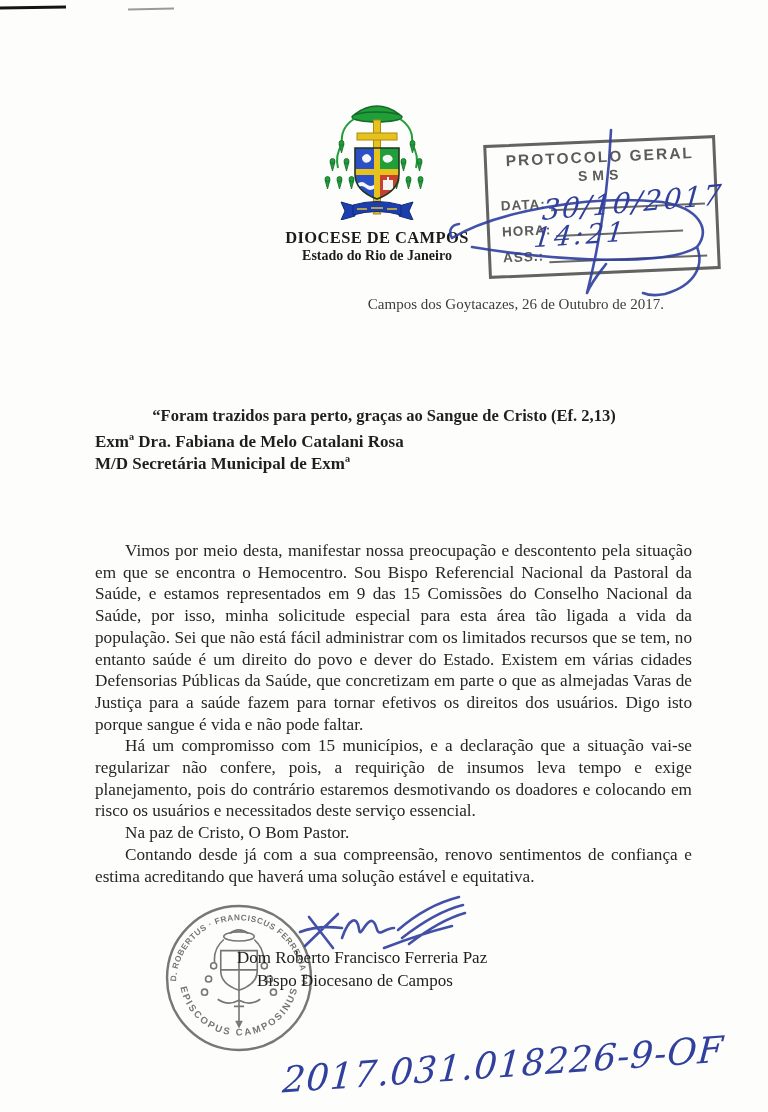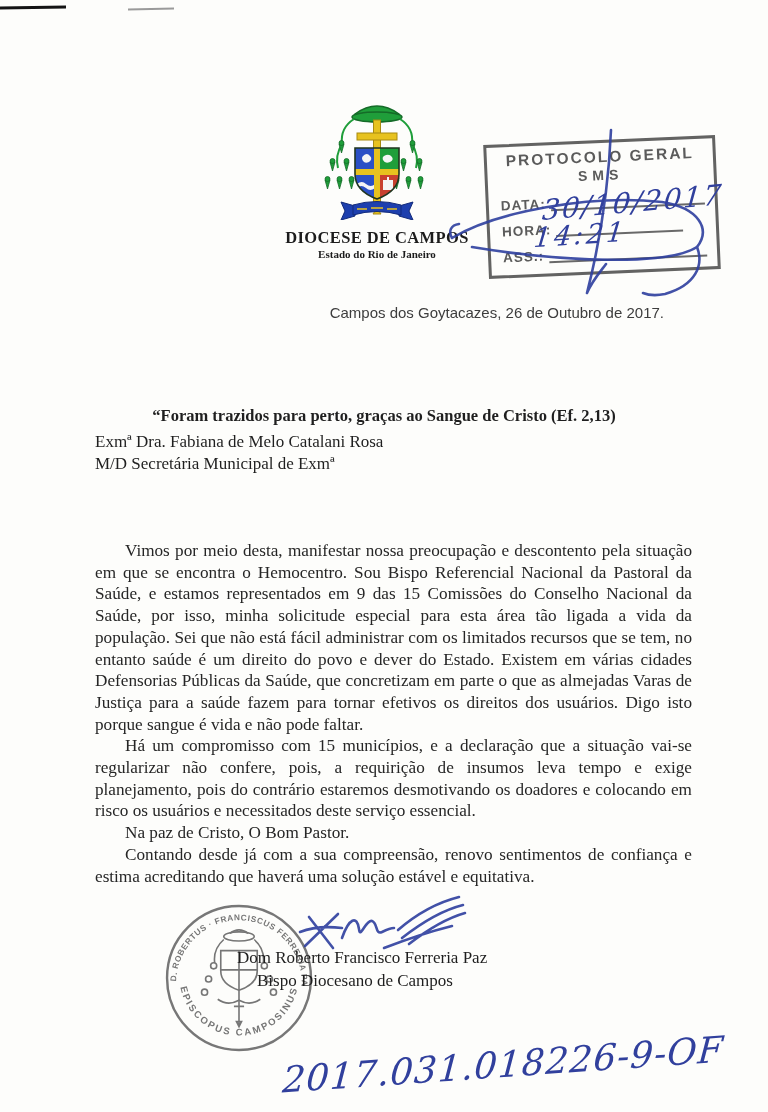--- a/index.html
+++ b/index.html
@@ -8,41 +8,41 @@
     background:#fdfdfb;overflow:hidden;
     font-family:"Liberation Serif",serif;color:#242424;
   }
   
   .scan-mark-a{position:absolute;left:0;top:6px;width:66px;height:3px;background:#141414;transform:rotate(-1deg);}
   .scan-mark-b{position:absolute;left:128px;top:8px;width:46px;height:2px;background:#9a9a9a;transform:rotate(-1deg);}
   
   .org-header{position:absolute;left:258px;top:96px;width:238px;text-align:center;}
   .org-header svg{display:inline-block;}
   .org-name{font-size:16.5px;font-weight:bold;letter-spacing:.4px;color:#1c1c1c;margin-top:4px;}
-  .org-region{font-size:11px;font-weight:bold;color:#1c1c1c;}
+  .org-region{font-size:14px;font-weight:bold;color:#1c1c1c;}
   
   .stamp{
     position:absolute;left:486px;top:140px;width:226px;height:128px;
     border:3px solid #565656;transform:rotate(-2.5deg);
     font-family:"Liberation Sans",sans-serif;color:#4e4e4e;opacity:.92;
   }
   .stamp-title{text-align:center;font-weight:bold;font-size:15.5px;letter-spacing:2px;margin-top:5px;}
   .stamp-subtitle{text-align:center;font-weight:bold;font-size:14px;letter-spacing:5px;margin-top:1px;}
   .stamp-row{display:flex;align-items:flex-end;margin:11px 10px 0 12px;font-size:13.5px;font-weight:bold;letter-spacing:1px;}
   .stamp-row .field-line{flex:1;border-bottom:2px solid #5d5d5d;margin-left:5px;height:13px;}
   .stamp-row .field-line.short{flex:0 0 62%;}
   
   .hand{position:absolute;color:#31409d;font-family:"DejaVu Serif",serif;font-style:italic;white-space:nowrap;z-index:7;}
   .hand-date{left:542px;top:186px;font-size:28px;transform:rotate(-5deg) skewX(-10deg);letter-spacing:2px;}
   .hand-time{left:534px;top:219px;font-size:27px;transform:rotate(-4deg) skewX(-10deg);letter-spacing:3px;}
   .hand-protocol{left:282px;top:1044px;font-size:36px;transform:rotate(-4deg) skewX(-8deg);letter-spacing:1px;}
   
-  .dateline{position:absolute;top:304px;right:104px;font-family:Liberation Sans, sans-serif;font-size:15px;color:#3d3d3d;}
+  .dateline{position:absolute;top:296px;right:104px;font-family:Liberation Serif, serif;font-size:15px;color:#3d3d3d;}
   .quote{position:absolute;top:362px;left:0;width:100%;text-align:center;font-weight:bold;font-size:16.5px;color:#1f1f1f;margin-top:44px;}
-  .recipient{position:absolute;left:95px;top:431px;font-weight:normal;font-size:17px;line-height:21.5px;color:#1f1f1f;}
+  .recipient{position:absolute;left:95px;top:431px;font-weight:bold;font-size:17px;line-height:21.5px;color:#1f1f1f;}
   .body-text{position:absolute;left:95px;top:540px;width:597px;font-size:17.2px;line-height:21.7px;text-align:justify;color:#262626;}
   .body-text p{margin:0;text-indent:30px;}
   
   .seal{position:absolute;left:163px;top:902px;z-index:2;opacity:.85;}
   .typed-signature{position:absolute;left:237px;top:946px;font-weight:normal;font-size:17px;line-height:23px;color:#1e1e1e;z-index:4;}
   .typed-signature .sig-title{margin-left:20px;}
   .ink-overlay{position:absolute;left:0;top:0;z-index:6;pointer-events:none;}
 </style>
 </head>
 <body>

